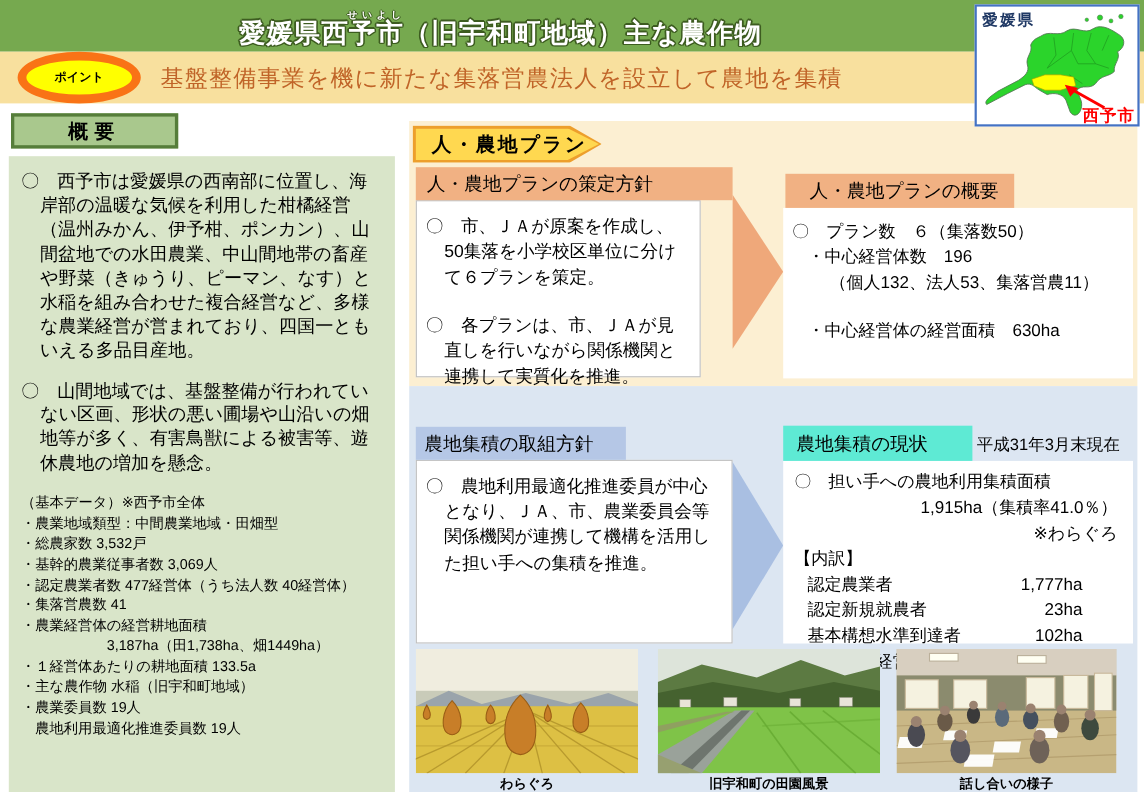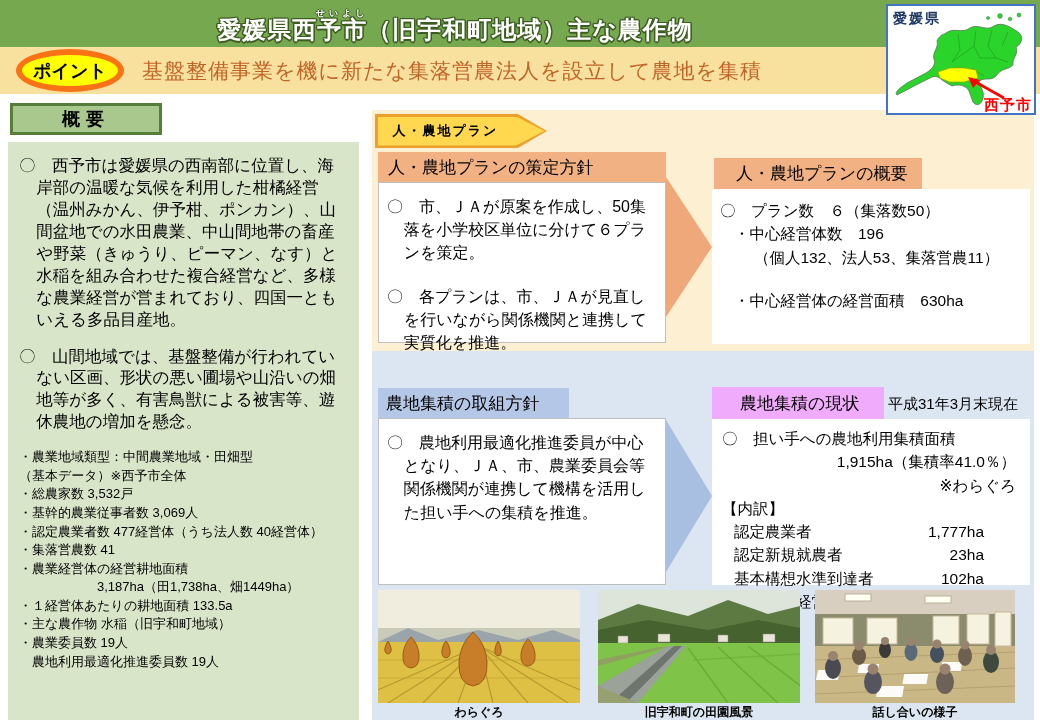--- a/index.html
+++ b/index.html
@@ -10,59 +10,59 @@
   
   .title-bar{position:absolute;left:0;top:0;width:1040px;height:47px;background:#76A94F;
     display:flex;align-items:center;justify-content:center;}
   .page-title{font-size:24px;font-weight:bold;color:#ffffff;letter-spacing:1px;margin-right:130px;margin-top:6px;
     text-shadow:-1.5px 0 #3d5c20,1.5px 0 #3d5c20,0 -1.5px #3d5c20,0 1.5px #3d5c20,-1px -1px #3d5c20,1px 1px #3d5c20,-1px 1px #3d5c20,1px -1px #3d5c20;}
   .page-title ruby rt{font-size:9px;font-weight:bold;color:#fff;
     text-shadow:-1px 0 #3d5c20,1px 0 #3d5c20,0 -1px #3d5c20,0 1px #3d5c20;margin-left:22px;}
   
   .point-bar{position:absolute;left:0;top:47px;width:1040px;height:47px;background:#F8E09E;
     display:flex;align-items:center;}
-  .point-badge{margin-left:16px;width:96px;height:31px;background:#FFFF00;border:6px solid #f97316;
+  .point-badge{margin-left:16px;width:96px;height:31px;background:#FFFF00;border:8px solid #f97316;
     border-radius:50%;display:flex;align-items:center;justify-content:center;
-    font-size:18px;font-weight:bold;color:#000;flex:0 0 auto;}
+    font-size:11px;font-weight:bold;color:#000;flex:0 0 auto;}
   .point-text{margin-left:18px;font-size:21px;font-weight:normal;color:#C06428;letter-spacing:1px;}
   
   .map-box{position:absolute;left:886px;top:4px;width:150px;height:111px;background:#ffffff;
     border:2px solid #4472C4;box-sizing:border-box;z-index:6;}
   
   .overview-header{position:absolute;left:10px;top:103px;width:152px;height:32px;background:#A9C88D;
     border:3px solid #567D3A;box-sizing:border-box;display:flex;align-items:center;justify-content:center;
     font-size:18px;font-weight:bold;letter-spacing:6px;}
   .overview-panel{position:absolute;left:8px;top:142px;width:351px;height:578px;background:#D9E5C9;
     box-sizing:border-box;padding:13px 9px 0 11px;}
   .ov-bullet{margin:0 0 15px 0;font-size:16.5px;line-height:1.33;text-indent:-1.05em;padding-left:1.05em;}
   .basic-data{margin-top:14px;font-size:13px;line-height:1.43;}
   .basic-data div{white-space:pre-wrap;}
   
   .section-bg{position:absolute;box-sizing:border-box;}
   .bg-plan{left:372px;top:110px;width:662px;height:241px;background:#FCEFD2;}
   .bg-accum{left:372px;top:351px;width:662px;height:369px;background:#DCE6F2;}
   .badge{position:absolute;z-index:3;}
   .badge .outer{position:absolute;inset:0;}
   .badge .inner{position:absolute;inset:2.5px;display:flex;align-items:center;
-    font-size:13px;font-weight:bold;letter-spacing:2px;padding-left:15px;box-sizing:border-box;}
+    font-size:18px;font-weight:bold;letter-spacing:2px;padding-left:15px;box-sizing:border-box;}
   .clip-pent{clip-path:polygon(0 0,83% 0,100% 50%,83% 100%,0 100%);}
   .badge-plan{left:375px;top:114px;width:172px;height:34px;}
   .badge-plan .outer{background:#ED9F2C;}
   .badge-plan .inner{background:#FFD850;}
   .badge-accum{left:375px;top:351px;width:152px;height:34px;}
   .badge-accum .outer{background:#2F5496;}
   .badge-accum .inner{background:#7E9ED8;}
   .box-header{position:absolute;box-sizing:border-box;font-size:17px;display:flex;align-items:center;z-index:2;}
   .hdr-plan-policy{left:378px;top:152px;width:288px;height:30px;background:#F1B183;padding-left:10px;}
   .hdr-plan-summary{left:714px;top:158px;width:208px;height:31px;background:#F1B183;padding-left:22px;}
   .hdr-accum-policy{left:378px;top:388px;width:191px;height:30px;background:#B5C7E6;padding-left:8px;}
-  .hdr-accum-status{left:712px;top:387px;width:172px;height:32px;background:#f0abfc;padding-left:28px;}
+  .hdr-accum-status{left:712px;top:387px;width:172px;height:32px;background:#5eead4;padding-left:12px;}
   .status-date{position:absolute;left:888px;top:395px;font-size:15px;z-index:2;}
   .white-box{position:absolute;background:#ffffff;box-sizing:border-box;z-index:1;}
-  .box-a{left:378px;top:182px;width:288px;height:161px;border:1px solid #BFBFBF;padding:12px 8px 0 8px;}
+  .box-a{left:378px;top:182px;width:259px;height:161px;border:1px solid #BFBFBF;padding:12px 8px 0 8px;}
   .box-b{left:712px;top:189px;width:318px;height:155px;padding:10px 8px 0 8px;}
   .box-c{left:378px;top:418px;width:288px;height:167px;border:1px solid #BFBFBF;padding:12px 8px 0 8px;}
   .box-d{left:712px;top:419px;width:318px;height:166px;padding:8px 10px 0 10px;}
   .wb-bullet{margin:0 0 20px 0;font-size:16px;line-height:1.45;text-indent:-1.05em;padding-left:1.05em;}
   .box-b div,.box-d div{font-size:15.5px;line-height:1.5;}
   .ind-1{padding-left:14px;}
   .ind-2{padding-left:34px;}
   .gap-top{margin-top:20px;}
   .val-line{text-align:right;padding-right:4px;}
   .note-line{text-align:right;padding-right:4px;}
@@ -121,22 +121,22 @@
       <text x="5" y="17" font-size="14" font-weight="bold" fill="#1F3864" letter-spacing="2">愛媛県</text>
       <text x="96" y="104" font-size="15" font-weight="bold" fill="#FF0000" letter-spacing="1">西予市</text>
     </svg>
   </div>
 
   <div class="overview-header">概要</div>
   <div class="overview-panel">
     <p class="ov-bullet">〇　西予市は愛媛県の西南部に位置し、海岸部の温暖な気候を利用した柑橘経営（温州みかん、伊予柑、ポンカン）、山間盆地での水田農業、中山間地帯の畜産や野菜（きゅうり、ピーマン、なす）と水稲を組み合わせた複合経営など、多様な農業経営が営まれており、四国一ともいえる多品目産地。</p>
     <p class="ov-bullet">〇　山間地域では、基盤整備が行われていない区画、形状の悪い圃場や山沿いの畑地等が多く、有害鳥獣による被害等、遊休農地の増加を懸念。</p>
     <div class="basic-data">
+      <div>（基本データ）※西予市全体</div>
       <div>・農業地域類型：中間農業地域・田畑型</div>
-      <div>（基本データ）※西予市全体</div>
       <div>・総農家数 3,532戸</div>
       <div>・基幹的農業従事者数 3,069人</div>
       <div>・認定農業者数 477経営体（うち法人数 40経営体）</div>
       <div>・集落営農数 41</div>
       <div>・農業経営体の経営耕地面積</div>
       <div>　　　　　　3,187ha（田1,738ha、畑1449ha）</div>
       <div>・１経営体あたりの耕地面積 133.5a</div>
       <div>・主な農作物 水稲（旧宇和町地域）</div>
       <div>・農業委員数 19人</div>
       <div>　農地利用最適化推進委員数 19人</div>

